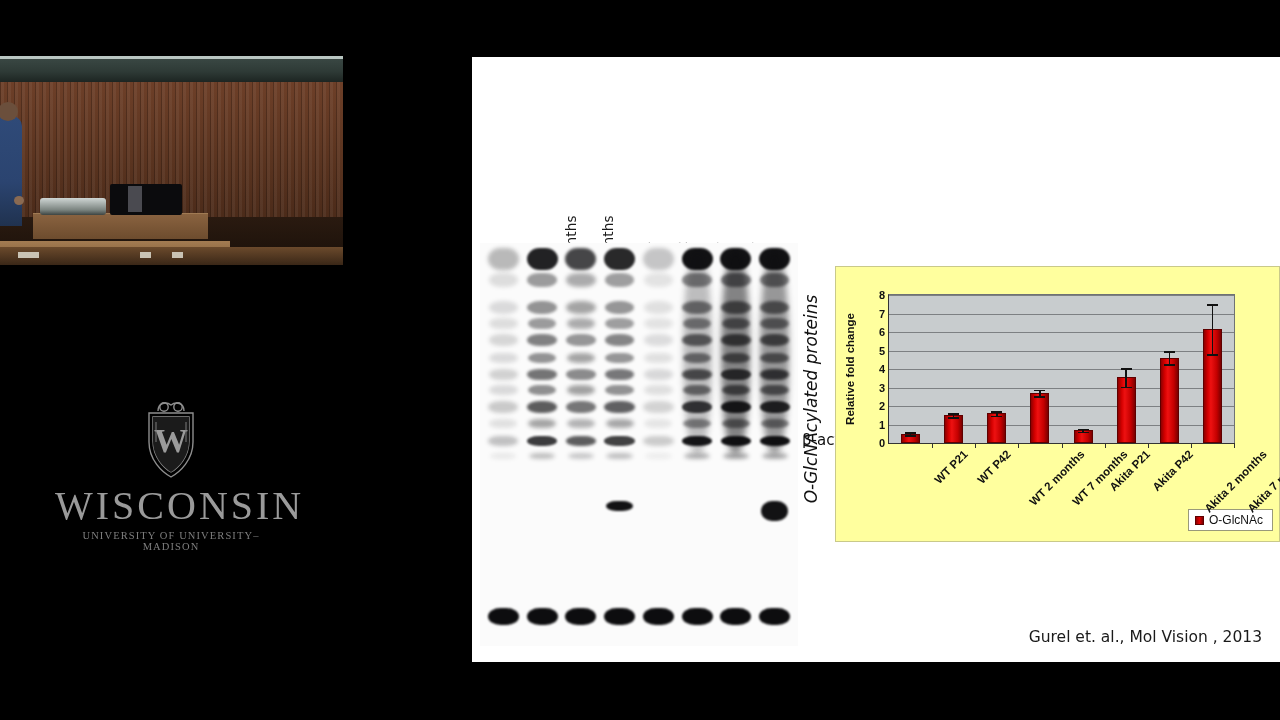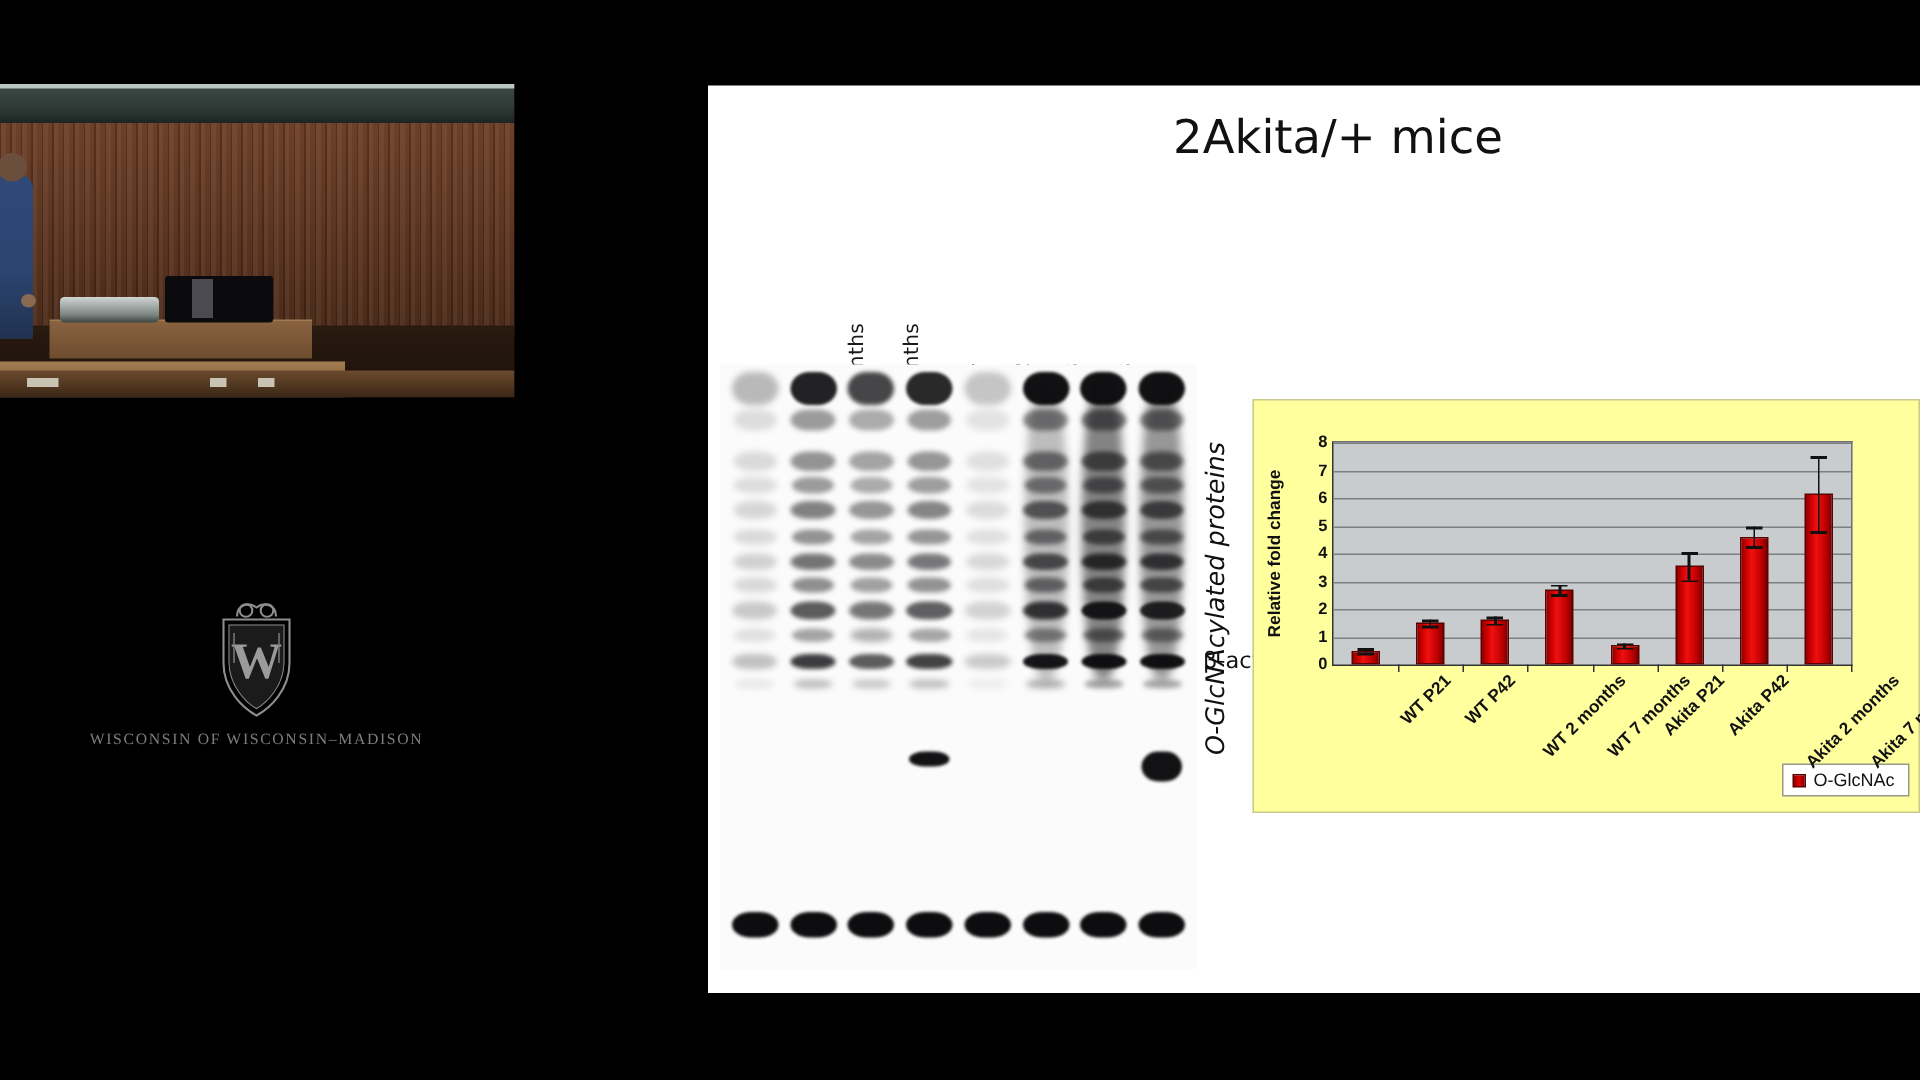--- a/index.html
+++ b/index.html
@@ -276,27 +276,27 @@
         <path d="M17 15 L61 15 L61 44 C61 62, 48 74, 39 79 C30 74, 17 62, 17 44 Z"></path>
         <path d="M21 19 L57 19 L57 43 C57 59, 46 70, 39 74 C32 70, 21 59, 21 43 Z"></path>
       </g>
       <path d="M21 19 L57 19 L57 43 C57 59, 46 70, 39 74 C32 70, 21 59, 21 43 Z" fill="#1b1b1b"></path>
       <text x="39" y="54" font-family="Liberation Serif, serif" font-size="34" fill="#9b9b9b" text-anchor="middle" font-weight="bold">W</text>
       <g fill="none" stroke="#7c7c7c" stroke-width="1">
         <path d="M24 24 L24 44"></path>
           <path d="M54 24 L54 44"></path>
       </g>
     </svg>
-    <div id="uw-sub">WISCONSIN OF WISCONSIN–MADISON</div>
+    <div id="uw-wordmark">WISCONSIN</div>
+    <div id="uw-sub">UNIVERSITY OF UNIVERSITY–MADISON</div>
   </div>
 
   <div id="slide">
 
     <div id="slide-title">
-      <span class="line2">2Akita/+ mice</span>
     </div>
 
     <div id="lane-labels">
       <div class="lane-label" style="left:25px;">
         <span>WT P21</span>
       </div>
       <div class="lane-label" style="left:62px;">
         <span>WT P42</span>
       </div>
       <div class="lane-label" style="left:99px;">
@@ -525,14 +525,15 @@
     <div class="xlabel" style="left: 83.5625px; top: 181px;">WT P21</div>
         <div class="xlabel" style="left: 126.688px; top: 181px;">WT P42</div>
         <div class="xlabel" style="left: 169.812px; top: 181px;">WT 2 months</div>
         <div class="xlabel" style="left: 212.938px; top: 181px;">WT 7 months</div>
         <div class="xlabel" style="left: 256.062px; top: 181px;">Akita P21</div>
         <div class="xlabel" style="left: 299.188px; top: 181px;">Akita P42</div>
         <div class="xlabel" style="left: 342.312px; top: 181px;">Akita 2 months</div>
         <div class="xlabel" style="left: 385.438px; top: 181px;">Akita 7 months</div>
       </div>
 
+    <div id="citation">Gurel et. al., Mol Vision , 2013</div>
   </div>
 </div>
 
 </body></html>

